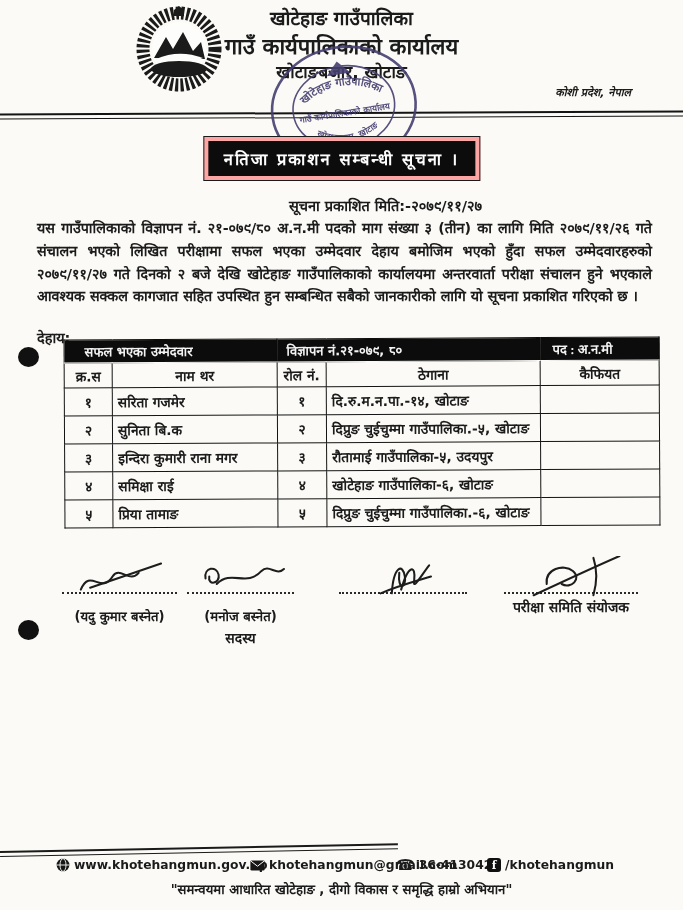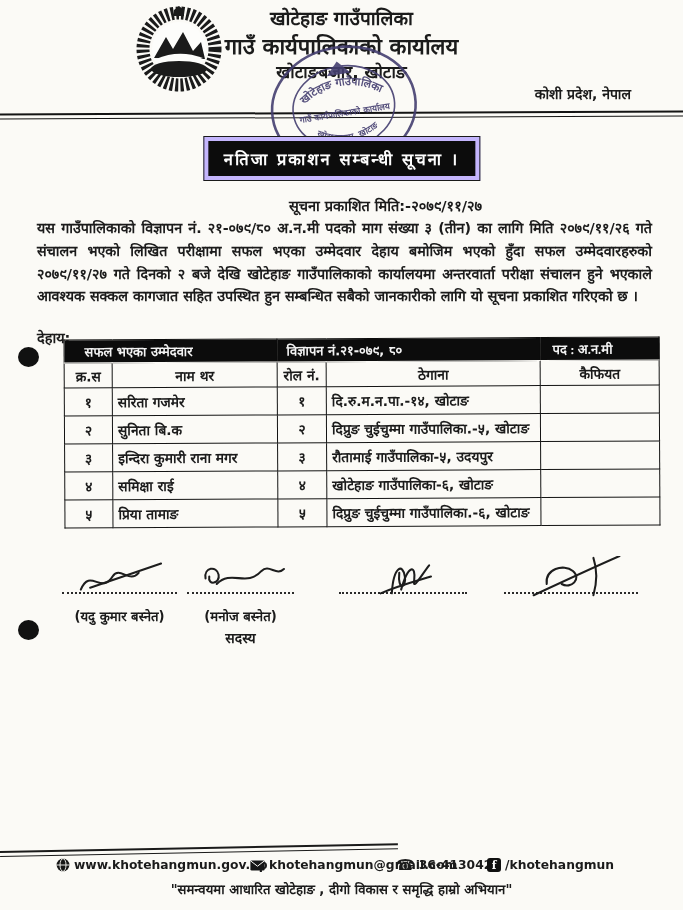--- a/index.html
+++ b/index.html
@@ -9,26 +9,26 @@
     font-family:"DejaVu Sans","Liberation Sans",sans-serif;
     color:#1b1b1b;
   }
   .abs{position:absolute;}
   
   .emblem{left:126px;top:6px;width:106px;height:90px;}
   .head-center{left:0;top:8px;width:683px;text-align:center;line-height:1.15;}
   .head-line1{font-size:19px;font-weight:bold;}
   .head-line2{font-size:22px;font-weight:bold;margin-top:4px;}
   .head-line3{font-size:17px;font-weight:bold;margin-top:4px;}
-  .province{right:52px;top:84px;font-size:14px;font-weight:bold;}
+  .province{right:52px;top:84px;font-size:11px;font-weight:bold;font-style:italic;}
   .rule-top{left:0;top:112px;width:683px;height:3px;border-top:2.5px solid #141414;border-bottom:1.5px solid #141414;transform:rotate(-0.25deg);}
   
   .stamp{left:268px;top:44px;width:152px;height:128px;transform:rotate(-9deg);opacity:.9;pointer-events:none;}
   
-  .title-outer{left:50%;top:136px;transform:translateX(-50%);border:1.5px solid #1a1a1a;padding:4px;background:#c4b5fd;}
+  .title-outer{left:50%;top:136px;transform:translateX(-50%);border:1.5px solid #1a1a1a;padding:4px;background:#fca5a5;}
   .title-inner{background:#0c0c0c;color:#fdfdfd;font-size:16.5px;font-weight:bold;padding:6px 16px;letter-spacing:2px;white-space:nowrap;}
   .pub-date{left:0;top:195px;width:683px;text-align:center;font-size:14.5px;font-weight:bold;padding-left:44px;}
   
   .body-par{left:37px;top:217px;width:615px;font-size:14.3px;font-weight:600;line-height:22.8px;text-align:justify;}
   .dehaya{left:37px;top:327px;font-size:14.5px;font-weight:bold;}
   
   .result-table{left:64px;top:338px;border-collapse:collapse;transform:rotate(-0.3deg);}
   .result-table td,.result-table th{border:1.6px solid #141414;font-size:13.8px;padding:0 5px;}
   .band td{background:#0c0c0c;color:#f3f3f3;font-size:13px;font-weight:bold;height:22px;border-color:#0c0c0c;border-bottom-color:#fbfaf6;}
   .cols th{height:24px;font-weight:bold;text-align:center;}
@@ -196,20 +196,21 @@
   <div class="dots"></div>
 </div>
 
 <div class="abs sig sig4">
   <svg viewBox="0 0 120 45">
     <path class="pen" d="M34 30 C 32 14, 52 8, 62 16 C 72 24, 60 36, 50 30"></path>
     <path class="pen" d="M20 42 C 50 28, 80 14, 112 0"></path>
     <path class="pen" d="M84 2 C 88 14, 88 28, 84 42"></path>
   </svg>
   <div class="dots"></div>
+  <div class="rl">परीक्षा समिति संयोजक</div>
 </div>
 
 <div class="abs rule-bottom"></div>
 
 <div class="abs f-item f-web">
   <svg width="14" height="14" viewBox="0 0 14 14">
     <circle cx="7" cy="7" r="6.4" fill="#161616"></circle>
     <ellipse cx="7" cy="7" rx="3" ry="6.4" fill="none" stroke="#fbfaf6" stroke-width="0.9"></ellipse>
     <line x1="0.6" y1="7" x2="13.4" y2="7" stroke="#fbfaf6" stroke-width="0.9"></line>
   </svg>

